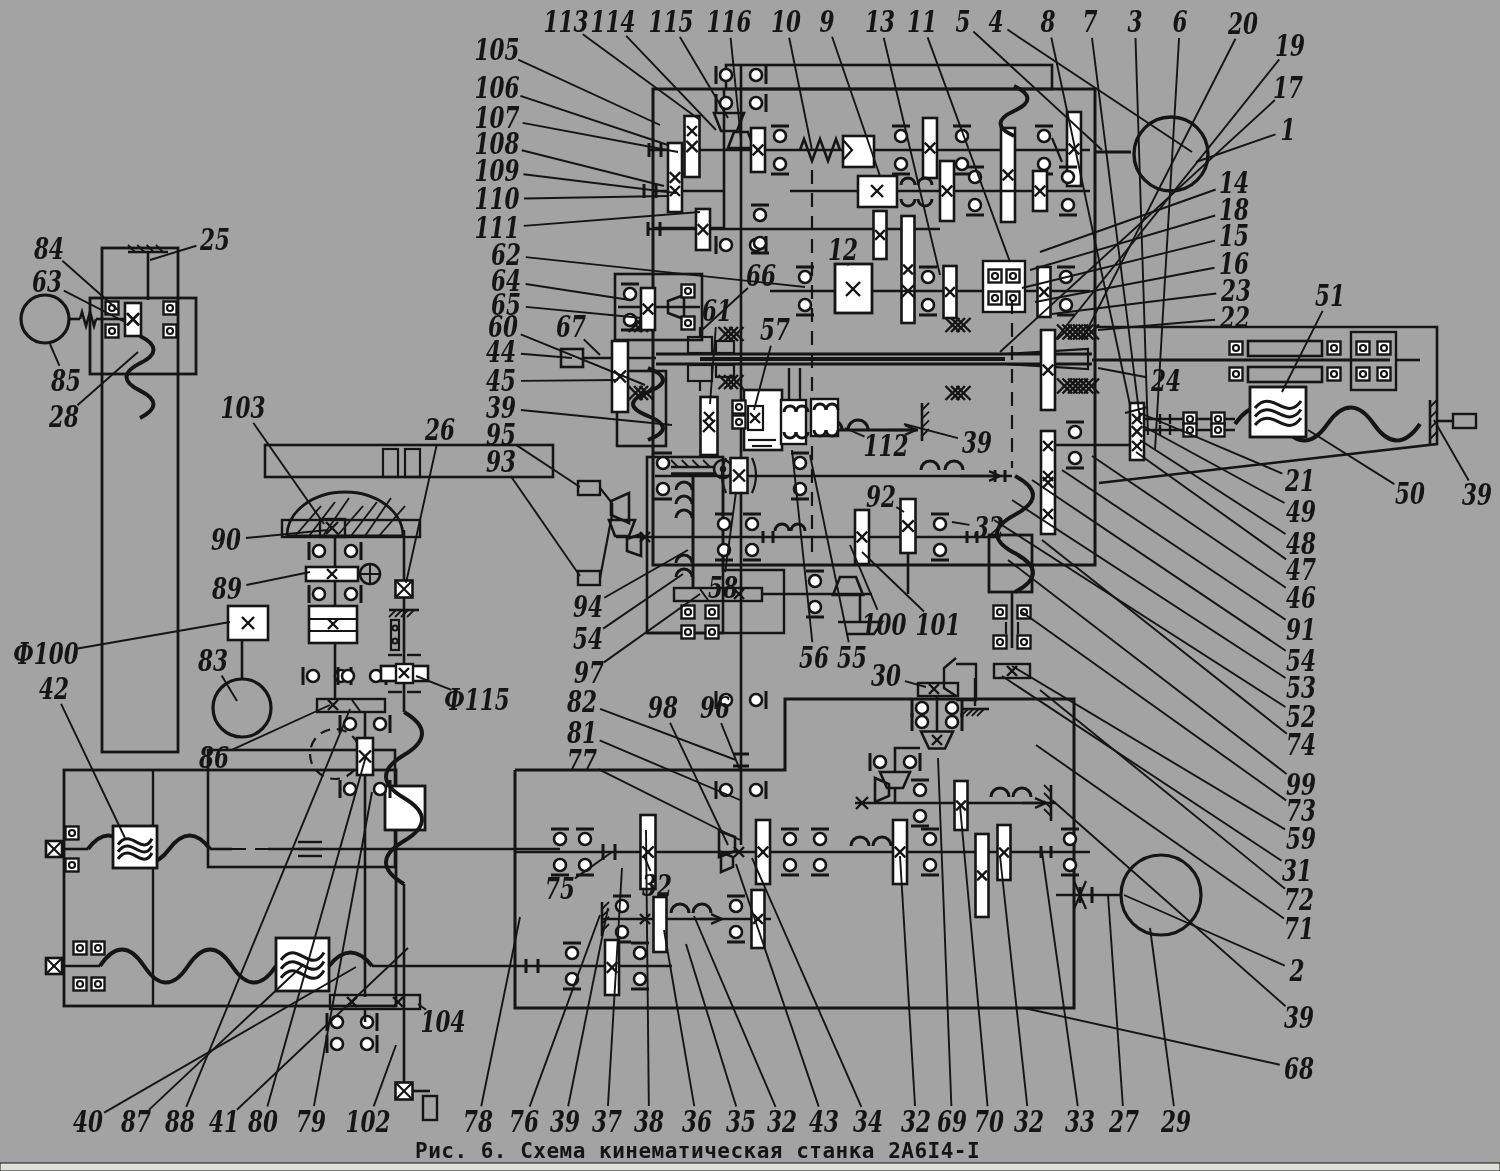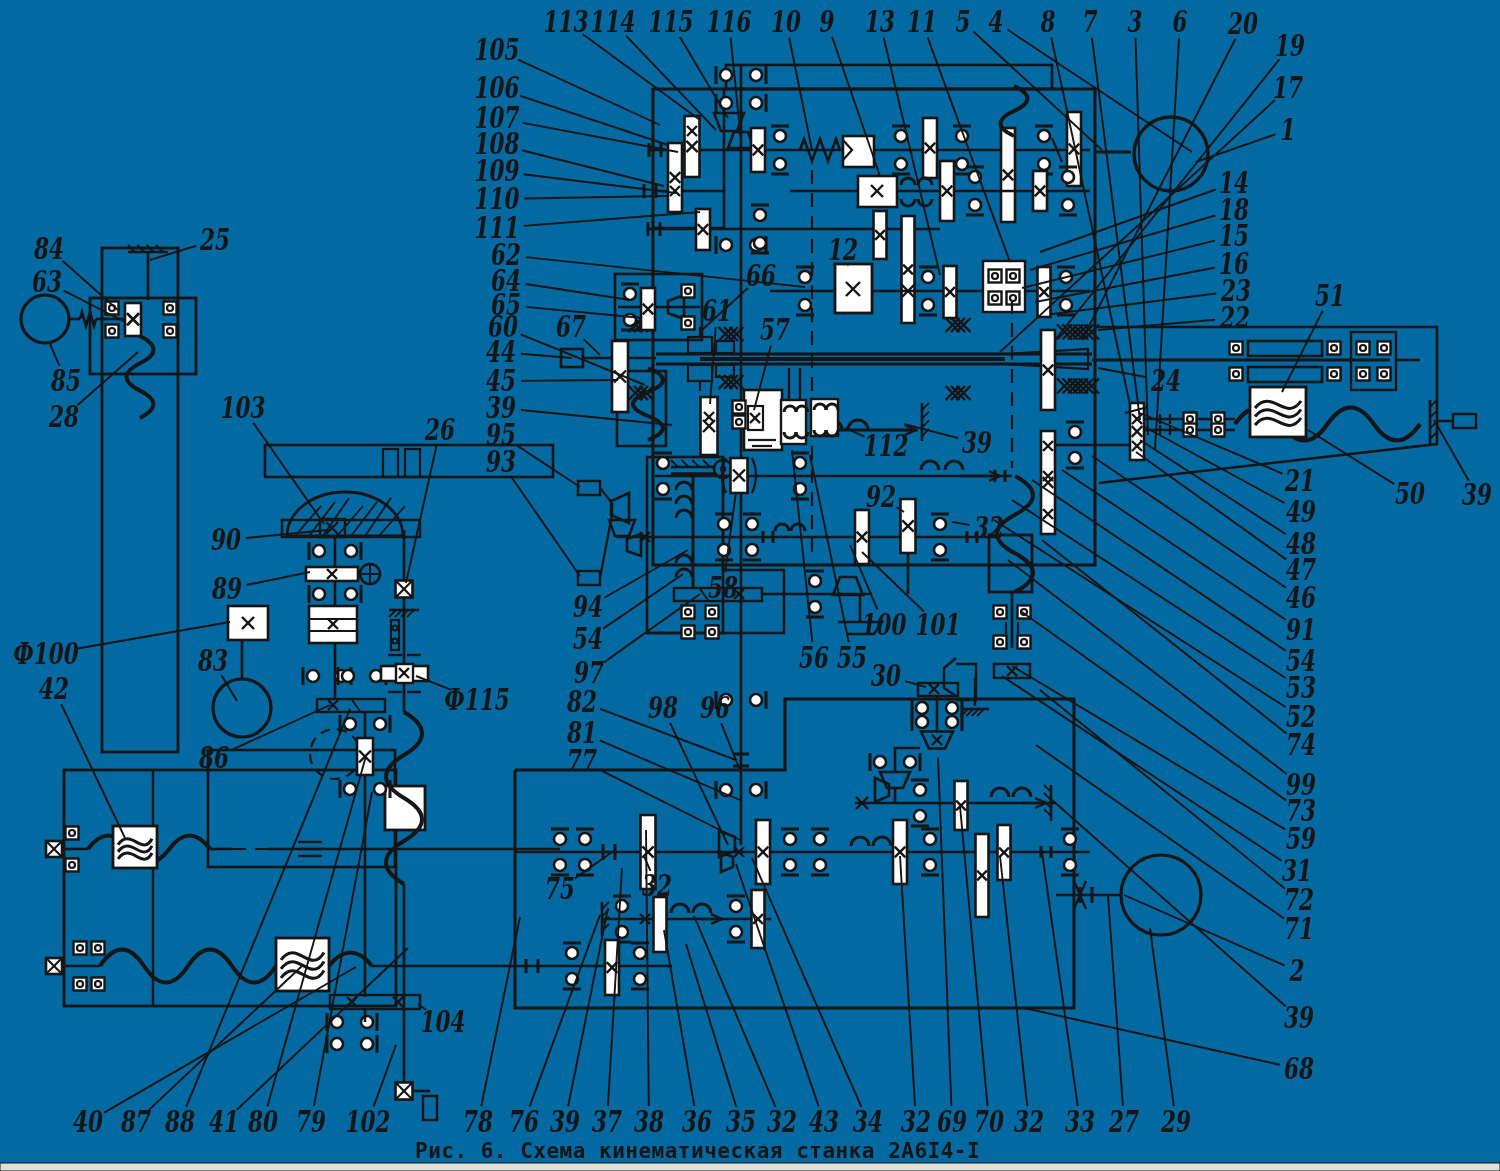--- a/index.html
+++ b/index.html
@@ -1,16 +1,16 @@
 <!DOCTYPE html>
 <html><head>
 <meta charset="utf-8">
 <style>
   html,body{margin:0;padding:0;background:#e8e8e4;}
-  .page{position:relative;width:1500px;height:1171px;background:#0369a1;overflow:hidden;
+  .page{position:relative;width:1500px;height:1171px;background:#a3a3a3;overflow:hidden;
         font-family:"DejaVu Serif", serif;}
   svg{position:absolute;left:0;top:0;}
   .art line,.art path,.art polyline,.art polygon,.art rect,.art circle{stroke:#151515;}
   .art{fill:none;}
   .labels text{font-family:"DejaVu Serif", serif;font-style:italic;font-weight:700;
                font-size:30px;fill:#151515;}
   .labels line{stroke:#151515;}
   .caption{font-family:"DejaVu Sans Mono", monospace;font-weight:bold;font-size:21px;
            letter-spacing:0.5px;fill:#151515;}
 </style>

